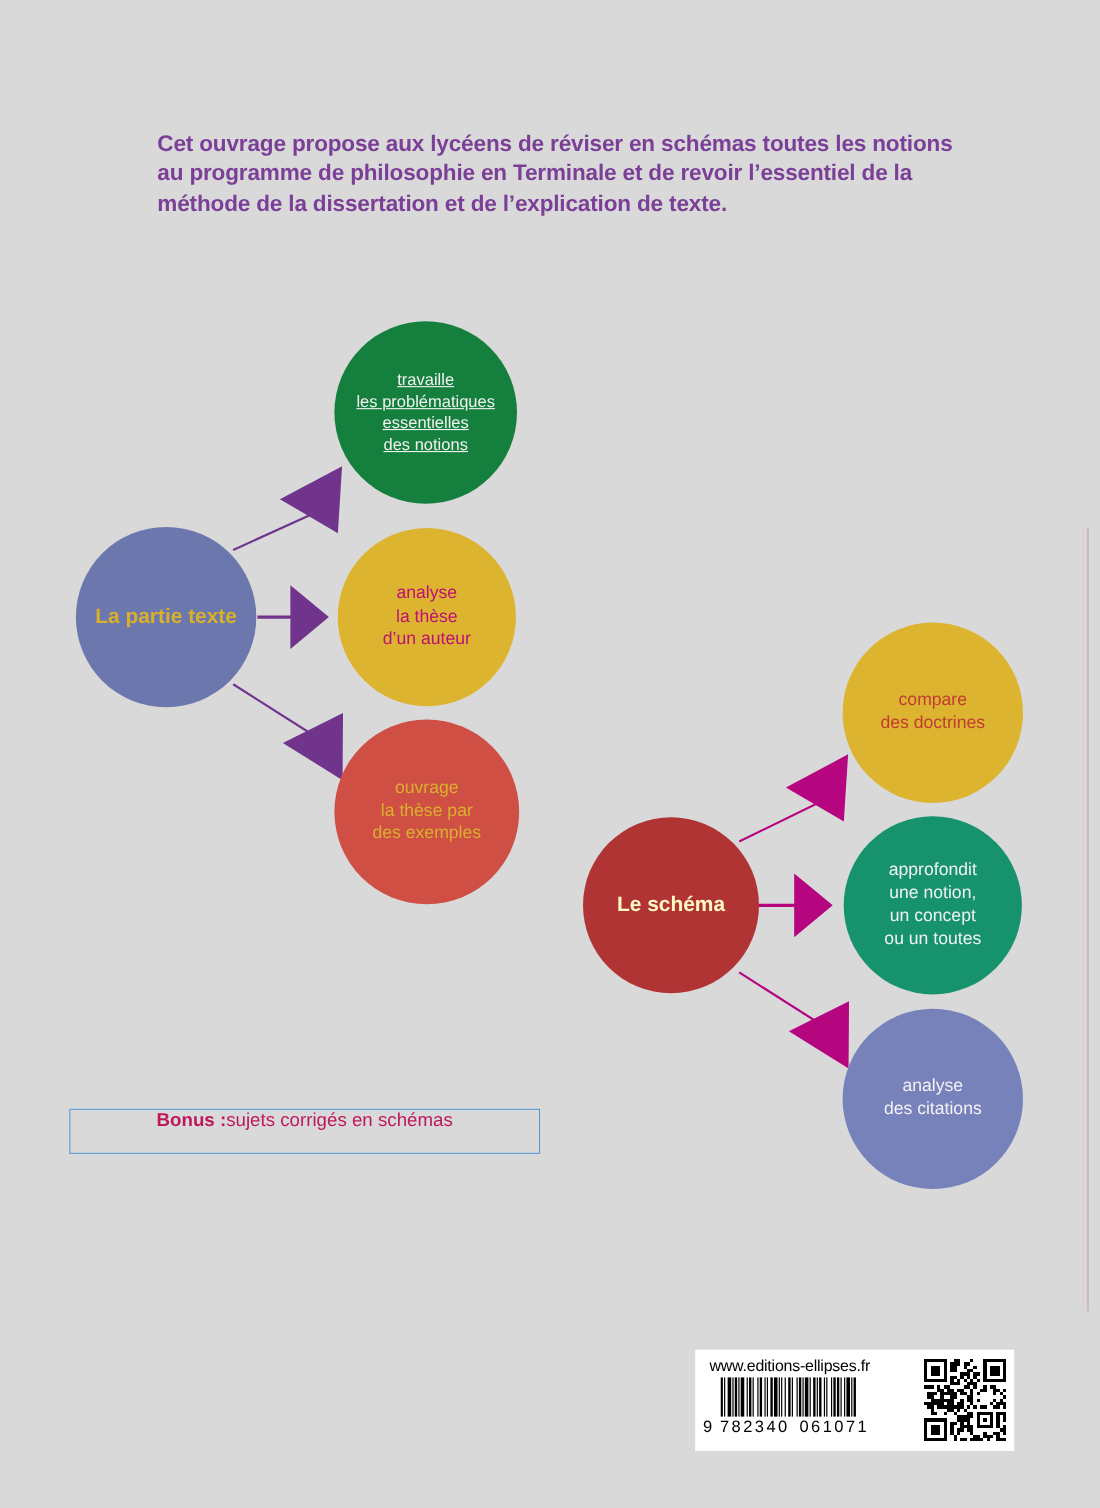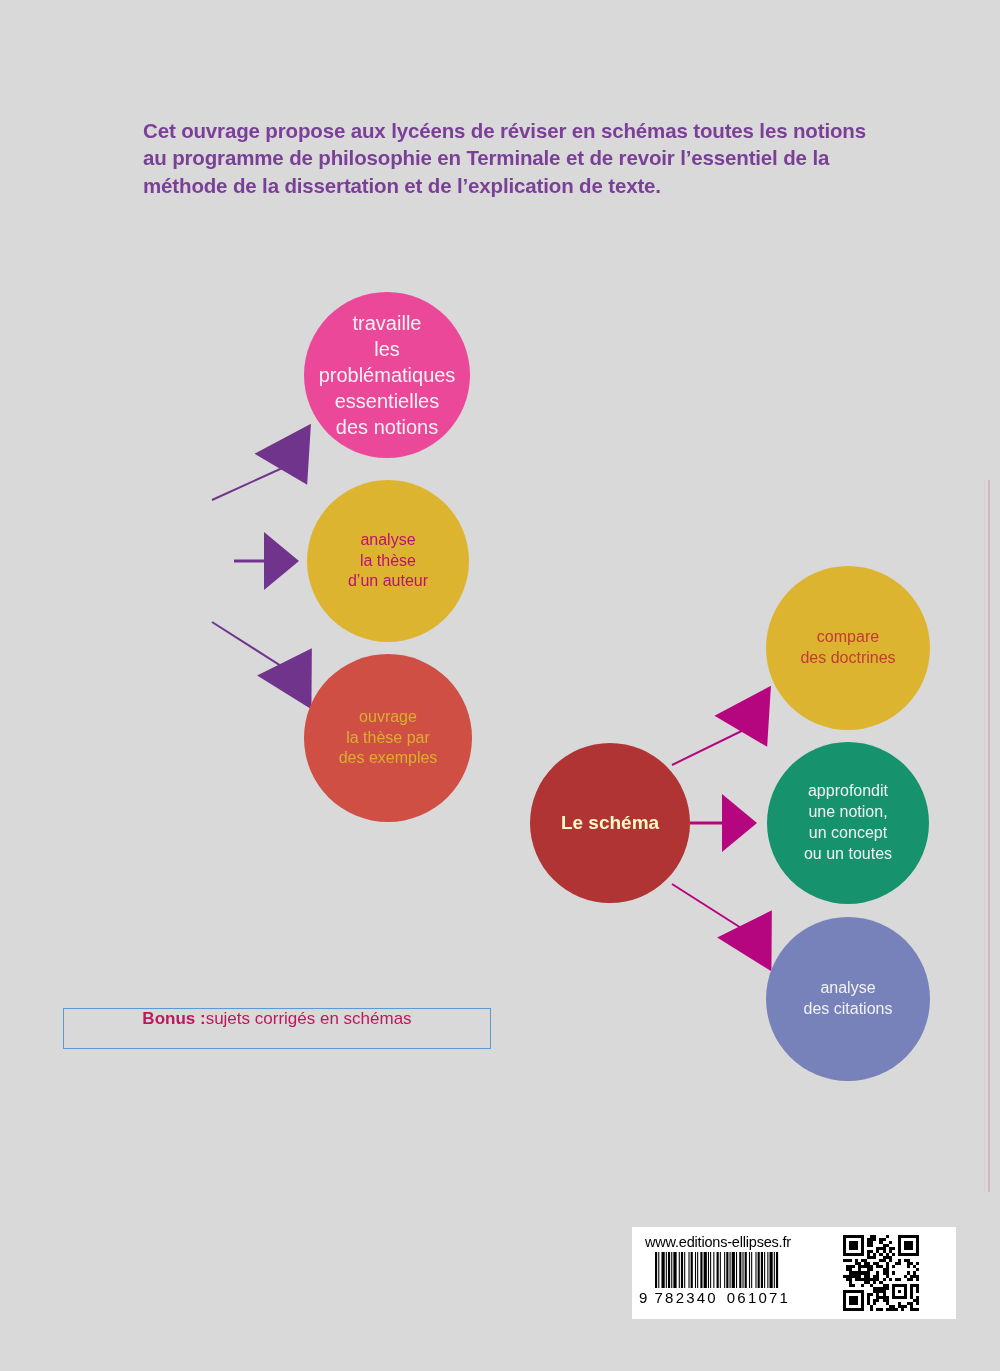--- a/index.html
+++ b/index.html
@@ -94,21 +94,21 @@
     font-size: 17px;
   }
   .bonus-box .b-strong { font-weight: bold; }
   .bonus-box .b-rest { font-weight: normal; }
 
   
   .barcode-block {
     position: absolute;
     left: 632px;
     top: 1227px;
-    width: 324px;
+    width: 290px;
     height: 92px;
     background: #ffffff;
     display: flex;
     box-sizing: border-box;
     padding: 5px 7px;
   }
   .barcode-left {
     width: 196px;
     display: flex;
     flex-direction: column;
@@ -168,22 +168,25 @@
       <polygon points="0,-28 32,24 -32,24" transform="translate(754,722) rotate(152)" fill="#b5057f"></polygon>
 
       <line x1="690" y1="823" x2="724" y2="823" stroke="#b5057f" stroke-width="3"></line>
       <polygon points="0,-29 35,0 0,29" transform="translate(722,823)" fill="#b5057f"></polygon>
 
       <line x1="672" y1="884" x2="760" y2="940" stroke="#b5057f" stroke-width="2"></line>
       <polygon points="0,-28 32,24 -32,24" transform="translate(757,934) rotate(32)" fill="#b5057f"></polygon>
     </g>
   </svg>
 
-
-  <div class="bubble" style="left: 304px; top: 292px; width: 166px; height: 166px; background: #ec4899; color: rgb(242, 242, 242); font-size: 20px;">
+  <div class="bubble hub" style="left: 69px; top: 479px; width: 164px; height: 164px; background: rgb(107, 119, 173); color: rgb(217, 176, 44); font-size: 19px;">
+    <div class="lines">La partie texte</div>
+  </div>
+
+  <div class="bubble" style="left: 304px; top: 292px; width: 166px; height: 166px; background: #15803d; color: rgb(242, 242, 242); font-size: 15px; text-decoration: underline;">
       <div class="lines">
         <div>travaille</div>
         <div>les problématiques</div>
         <div>essentielles</div>
         <div>des notions</div>
       </div>
     </div>
 
   <div class="bubble" style="left: 307px; top: 480px; width: 162px; height: 162px; background: rgb(221, 180, 47); color: rgb(189, 16, 119); font-size: 16px;">
       <div class="lines">

